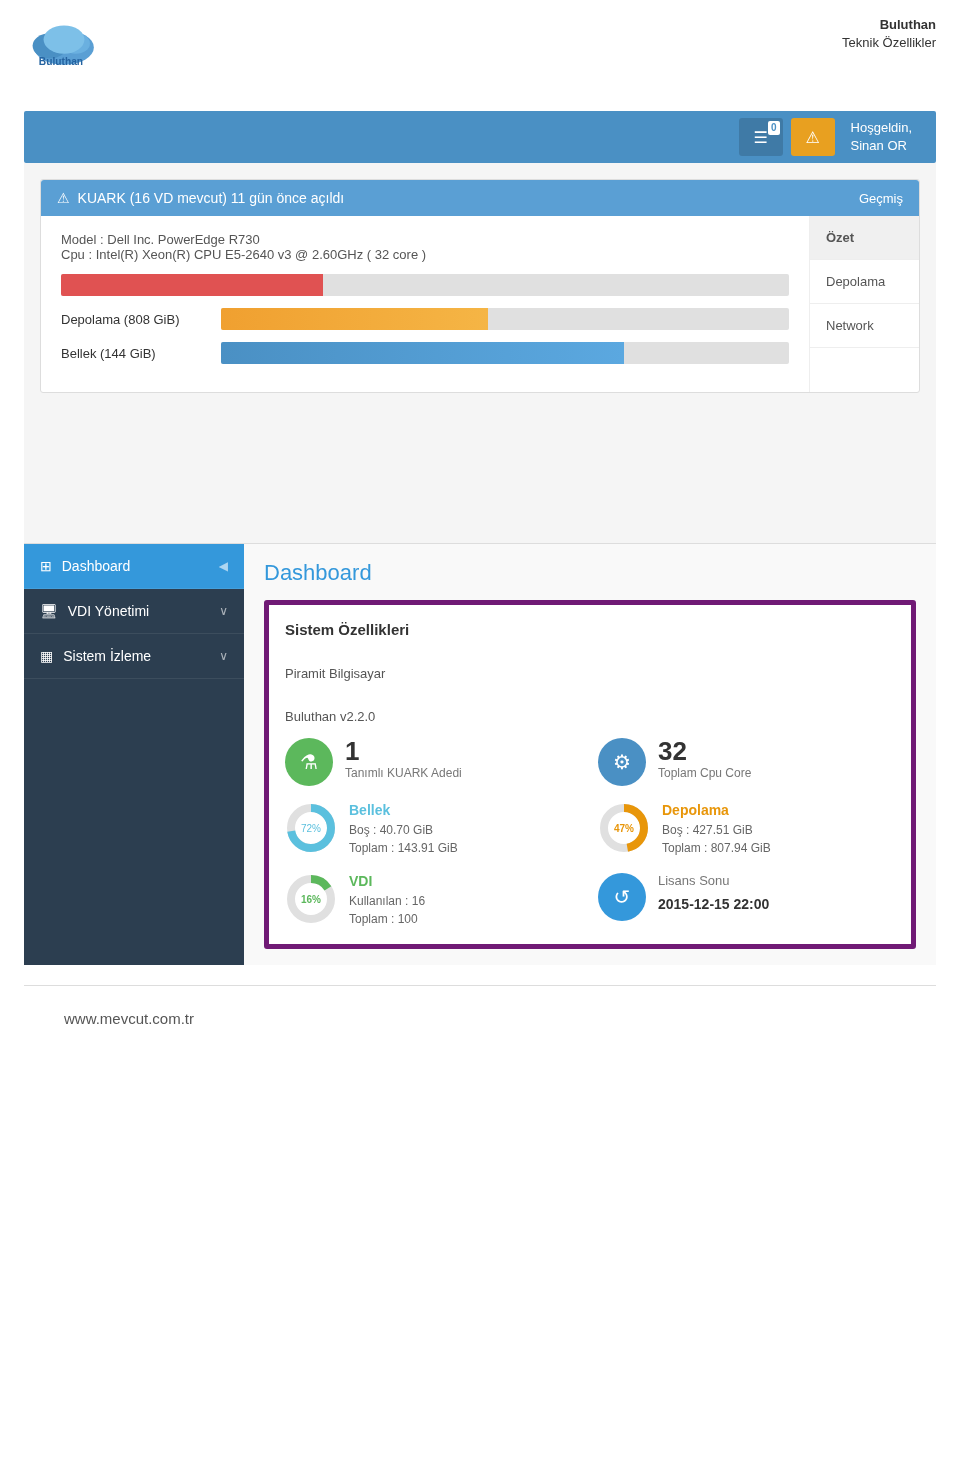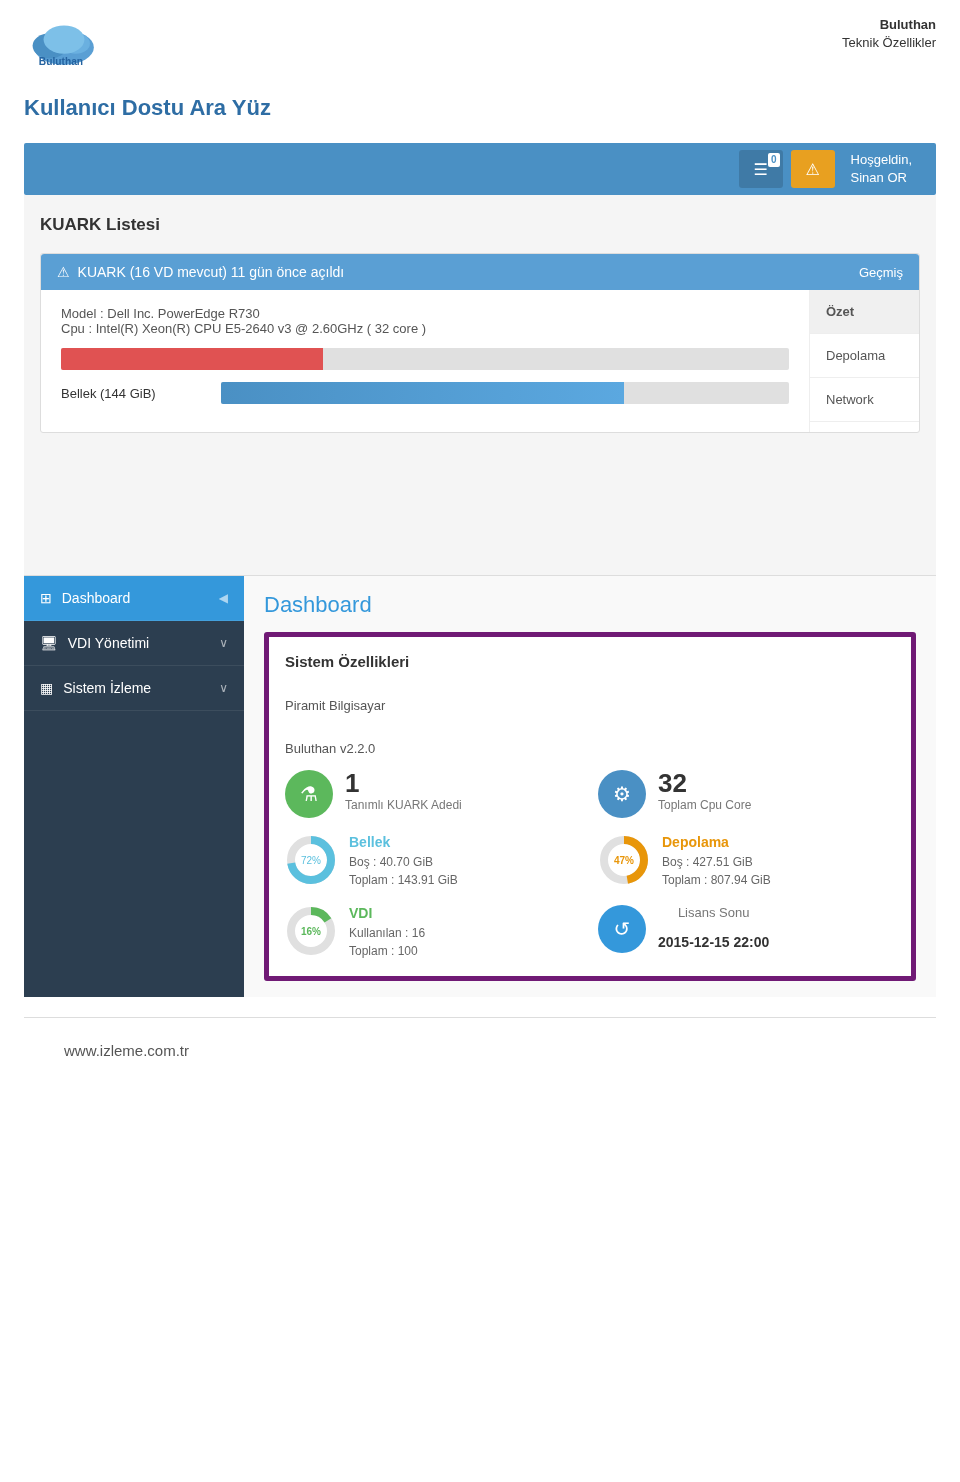--- a/index.html
+++ b/index.html
@@ -372,22 +372,21 @@
       display: flex;
       align-items: center;
       justify-content: center;
       color: #fff;
       font-size: 20px;
       flex-shrink: 0;
     }
     .license-info .license-title {
       font-size: 13px;
       color: #777;
-      margin-bottom: 14px;
-      text-align: center;
+      margin-bottom: 8px;
     }
     .license-info .license-date {
       font-size: 14px;
       font-weight: 700;
       color: #333;
     }
 
     
     .footer {
       display: flex;
@@ -438,39 +437,37 @@
       <text x="18" y="62" font-size="13" fill="#2563a0" font-weight="bold" font-family="Arial">Buluthan</text>
     </svg>
   </div>
   <div class="brand-text">
     <strong>Buluthan</strong>
     <span>Teknik Özellikler</span>
   </div>
 </div>
 
 <div class="page-intro">
-  <h1>Kullanıcı Dostu Ara Yüz</h1>
 </div>
 
 <div class="dash-navbar">
   <button class="nav-icon-btn">
     <span>☰</span>
     <span class="badge">0</span>
   </button>
   <button class="nav-alert-btn">
     <span>⚠</span>
   </button>
   <div class="nav-user">
     <div>Hoşgeldin,</div>
     <div>Sinan OR</div>
   </div>
 </div>
 
 <div class="main-area">
-  <div class="kuark-list-title">KUARK Listesi</div>
 
   <div class="kuark-card">
     <div class="kuark-card-header">
       <div class="title">
         <span>⚠</span>
         <span>KUARK (16 VD mevcut) 11 gün önce açıldı</span>
       </div>
       <span class="gepciş-link">Geçmiş</span>
     </div>
 
@@ -485,20 +482,27 @@
           <span>Intel(R) Xeon(R) CPU E5-2640 v3 @ 2.60GHz ( 32 core )</span>
         </div>
 
         <div class="stat-row">
           <div class="progress-bar-wrap">
             <div class="progress-bar-fill" style="width:36%;background:linear-gradient(to right,#e05252,#e05252);"></div>
 
           </div>
         </div>
 
+        <div class="stat-row">
+          <div class="stat-label">Depolama (808 GiB)</div>
+          <div class="progress-bar-wrap">
+            <div class="progress-bar-fill" style="width:47%;background:linear-gradient(to right,#f0a030,#f5b545);"></div>
+
+          </div>
+        </div>
 
         <div class="stat-row">
           <div class="stat-label">Bellek (144 GiB)</div>
           <div class="progress-bar-wrap">
             <div class="progress-bar-fill" style="width:71%;background:linear-gradient(to right,#4a90c4,#5ba8e0);"></div>
 
           </div>
         </div>
       </div>
 
@@ -615,14 +619,14 @@
             <div class="license-date">2015-12-15 22:00</div>
           </div>
         </div>
 
       </div>
     </div>
   </div>
 </div>
 
 <div class="footer">
-  <div class="footer-url">www.izleme.com.tr</div>
+  <div class="footer-url">www.mevcut.com.tr</div>
 </div>
 
 </body></html>

